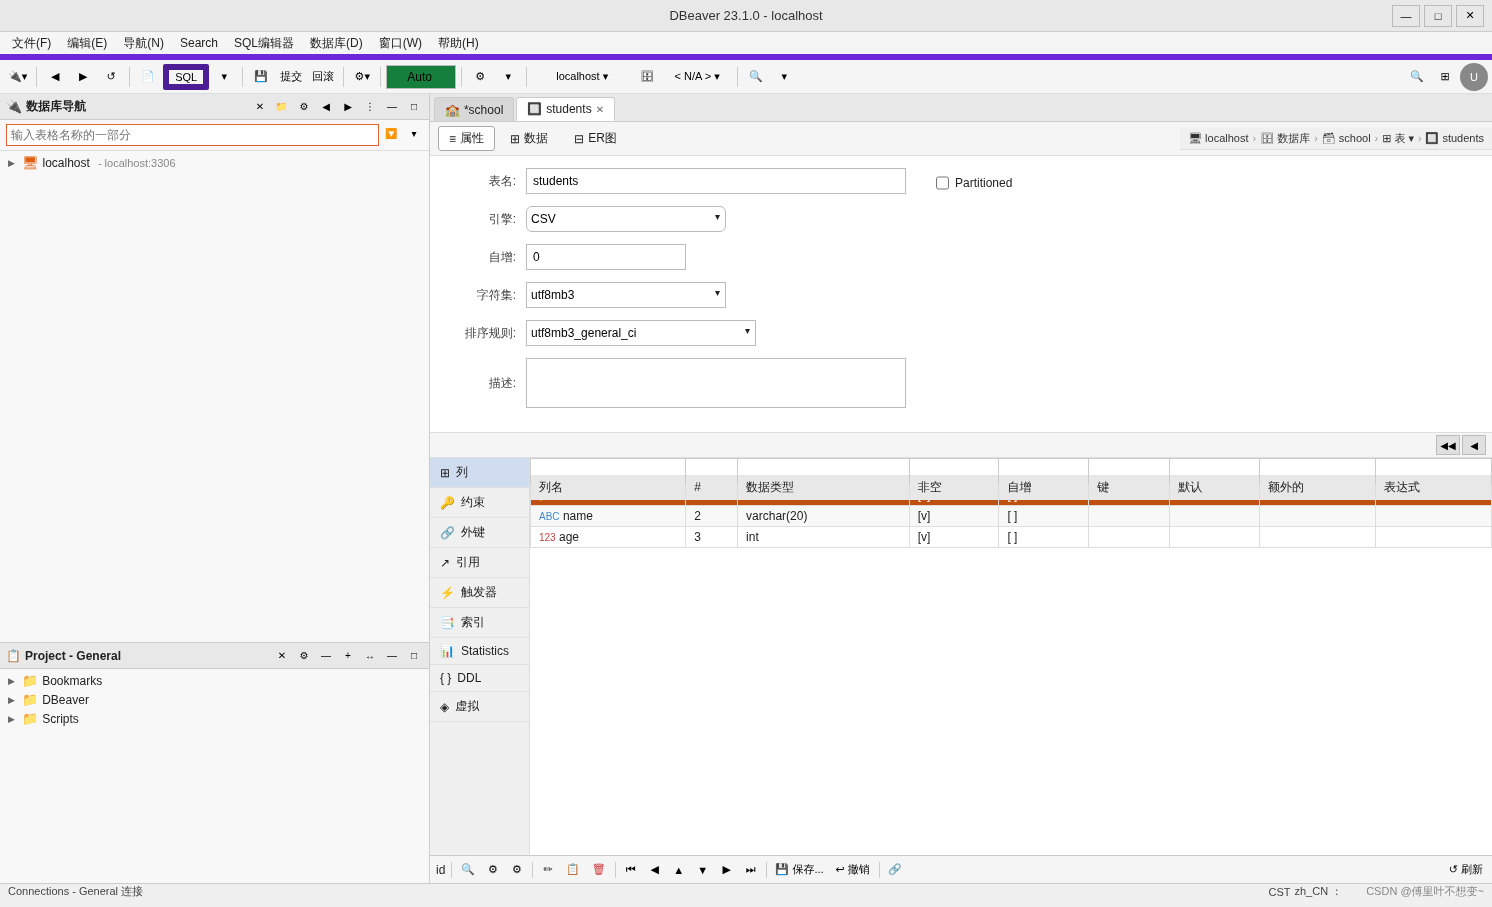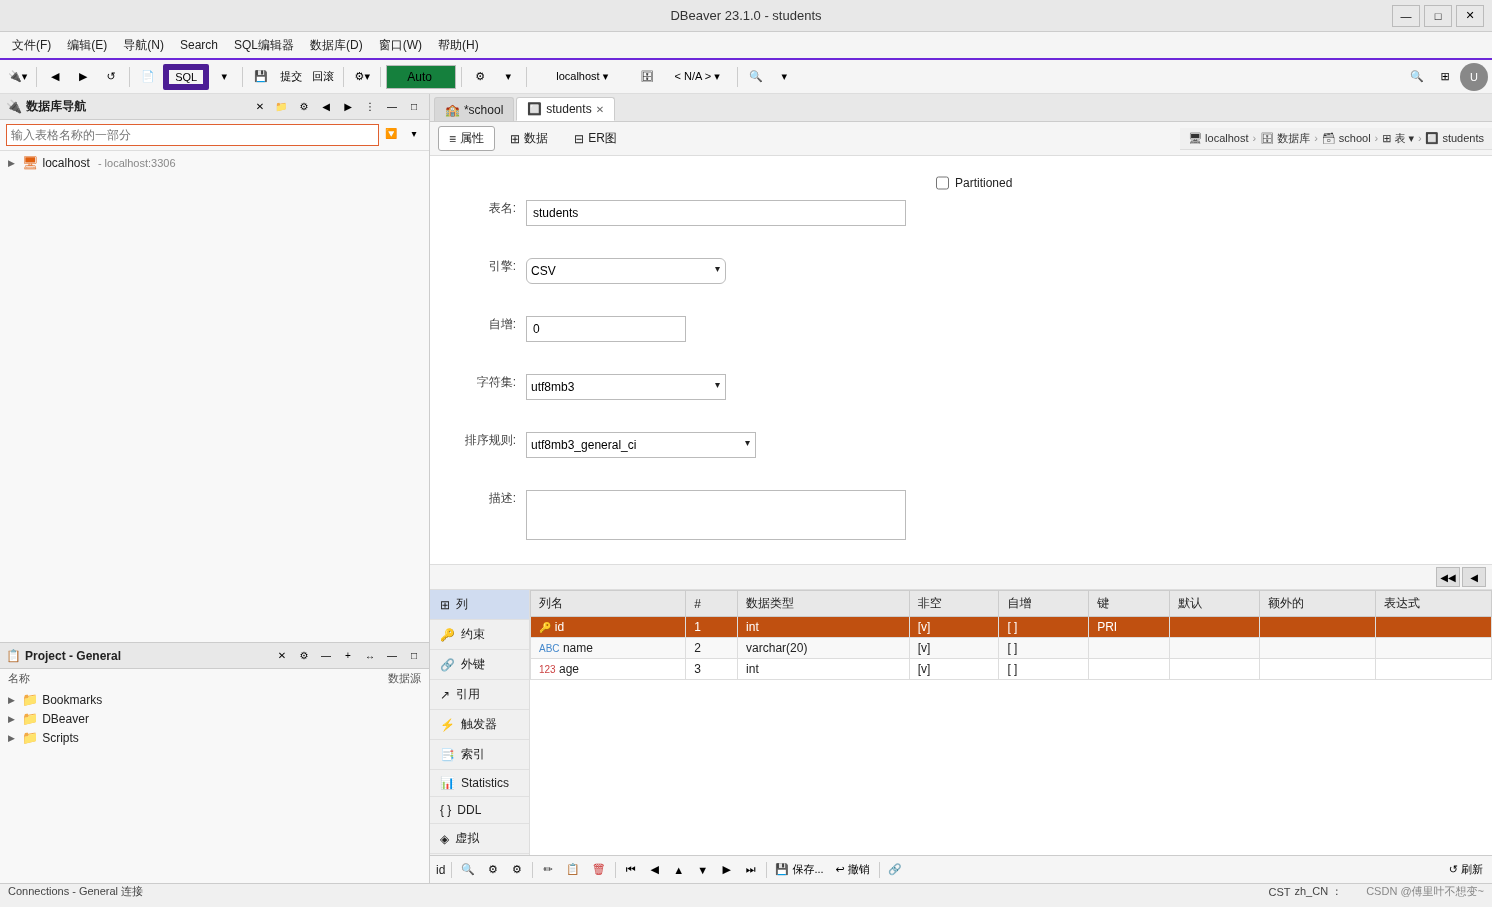--- a/index.html
+++ b/index.html
@@ -5,21 +5,21 @@
     * { margin: 0; padding: 0; box-sizing: border-box; }
     body { font-family: 'Microsoft YaHei', Arial, sans-serif; font-size: 12px; background: #f0f0f0; width: 1492px; height: 907px; overflow: hidden; color: #222; }
     
     
     .title-bar { background: #e8e8e8; height: 32px; display: flex; align-items: center; justify-content: center; border-bottom: 1px solid #ccc; position: relative; }
     .title-bar-title { font-size: 13px; color: #333; }
     .title-bar-controls { position: absolute; right: 8px; display: flex; gap: 4px; }
     .title-btn { width: 28px; height: 22px; background: #e8e8e8; border: 1px solid #bbb; cursor: pointer; display: flex; align-items: center; justify-content: center; font-size: 11px; }
     
     
-    .menu-bar { background: #f5f5f5; height: 28px; display: flex; align-items: center; padding: 0 4px; border-bottom: 2px solid #6d28d9; }
+    .menu-bar { background: #f5f5f5; height: 28px; display: flex; align-items: center; padding: 0 4px; border-bottom: 6px solid #6d28d9; }
     .menu-item { padding: 3px 8px; cursor: pointer; font-size: 12px; }
     
     
     .toolbar { background: #f5f5f5; height: 34px; display: flex; align-items: center; padding: 0 4px; border-bottom: 1px solid #ddd; gap: 2px; }
     .tb-btn { height: 26px; min-width: 26px; background: transparent; border: 1px solid transparent; cursor: pointer; display: flex; align-items: center; justify-content: center; font-size: 11px; padding: 0 3px; border-radius: 2px; }
     .tb-sep { width: 1px; height: 20px; background: #ccc; margin: 0 3px; }
     .tb-combo { font-size: 12px; padding: 2px 20px; border: 1px solid #bbb; background: #15803d; height: 24px; min-width: 60px; }
     
     
     .main-layout { display: flex; height: calc(907px - 32px - 28px - 34px - 24px); }
@@ -71,31 +71,31 @@
     .content-area { display: flex; flex: 1; overflow: hidden; }
     
     
     .side-nav { width: 100px; background: #f0f0f0; border-right: 1px solid #ddd; overflow-y: auto; }
     .side-nav-item { padding: 6px 10px; cursor: pointer; font-size: 12px; display: flex; align-items: center; gap: 6px; border-bottom: 1px solid #e0e0e0; }
     .side-nav-item.selected { background: #d0dcf0; }
     .side-nav-icon { font-size: 12px; }
     
     
     .form-area { flex: 1; overflow-y: auto; padding: 12px 16px; }
-    .form-row { display: flex; margin-bottom: 12px; margin-top: 32px; }
+    .form-row { display: flex; align-items: center; margin-bottom: 12px; }
     .form-label { width: 80px; font-size: 12px; color: #444; text-align: right; padding-right: 10px; }
     .form-input { height: 26px; border: 1px solid #bbb; padding: 0 6px; font-size: 12px; background: white; outline: none; }
     .form-select { height: 26px; border: 1px solid #bbb; padding: 0 4px; font-size: 12px; background: white; min-width: 200px; }
     .form-textarea { border: 1px solid #bbb; padding: 4px 6px; font-size: 12px; background: white; resize: none; width: 380px; height: 50px; }
     .scroll-nav-btn { width: 24px; height: 20px; background: #e0e0e0; border: 1px solid #bbb; cursor: pointer; display: flex; align-items: center; justify-content: center; font-size: 10px; margin-left: 2px; }
     
     
     .table-area { flex: 1; overflow: auto; }
     .data-table { width: 100%; border-collapse: collapse; font-size: 12px; }
-    .data-table th { background: #e8e8e8; border: 1px solid #ccc; padding: 4px 8px; text-align: left; font-weight: normal; white-space: nowrap; position: sticky; top: 0; }
+    .data-table th { background: #e8e8e8; border: 1px solid #ccc; padding: 4px 8px; text-align: left; font-weight: normal; white-space: nowrap; position: sticky; top: 16px; }
     .data-table td { border: 1px solid #ddd; padding: 3px 8px; white-space: nowrap; }
     .data-table tr.selected td { background: #c05010 !important; color: white; }
     .data-table tr:nth-child(even):not(.selected) td { background: #f8f8f8; }
     
     
     .status-bar { background: #f0f0f0; height: 16px; display: flex; align-items: center; padding: 0 8px; border-top: 1px solid #ccc; font-size: 11px; color: #444; gap: 4px; }
     .status-bar-left { flex: 1; }
     .status-bar-right { display: flex; gap: 4px; align-items: center; }
     
     
@@ -108,21 +108,21 @@
     .col-key { color: #e06010; font-weight: bold; font-size: 10px; }
     .col-abc { color: #4488cc; font-size: 10px; }
     .col-num { color: #cc4444; font-size: 10px; }
     
     .icon-db { color: #e06010; }
   </style>
 </head>
 <body>
 
 <div class="title-bar">
-  <span class="title-bar-title">DBeaver 23.1.0 - students</span>
+  <span class="title-bar-title">DBeaver 23.1.0 - localhost</span>
   <div class="title-bar-controls">
     <button class="title-btn">—</button>
     <button class="title-btn">□</button>
     <button class="title-btn close">✕</button>
   </div>
 </div>
 
 <div class="menu-bar">
   <span class="menu-item">文件(F)</span>
   <span class="menu-item">编辑(E)</span>
@@ -204,24 +204,20 @@
       <div class="panel-header">
         <span style="font-size:12px; color:#4488cc;">📋</span>
         <span class="panel-header-title">Project - General</span>
         <button class="panel-header-btn">✕</button>
         <button class="panel-header-btn">⚙</button>
         <button class="panel-header-btn">—</button>
         <button class="panel-header-btn">+</button>
         <button class="panel-header-btn">↔</button>
         <button class="panel-header-btn">—</button>
         <button class="panel-header-btn">□</button>
-      </div>
-      <div class="project-header-row">
-        <span class="project-col-name">名称</span>
-        <span class="project-col-source">数据源</span>
       </div>
       <div class="project-content">
         <div class="tree-item">
           <span class="tree-arrow">▶</span>
           <span class="tree-icon" style="color:#e08030;">📁</span>
           <span class="tree-label">Bookmarks</span>
         </div>
         <div class="tree-item">
           <span class="tree-arrow">▶</span>
           <span class="tree-icon" style="color:#e08030;">📁</span>

